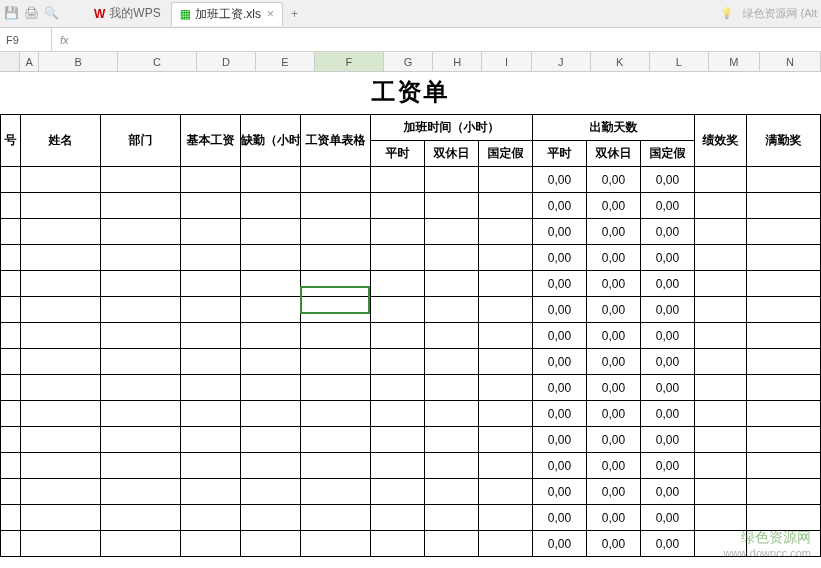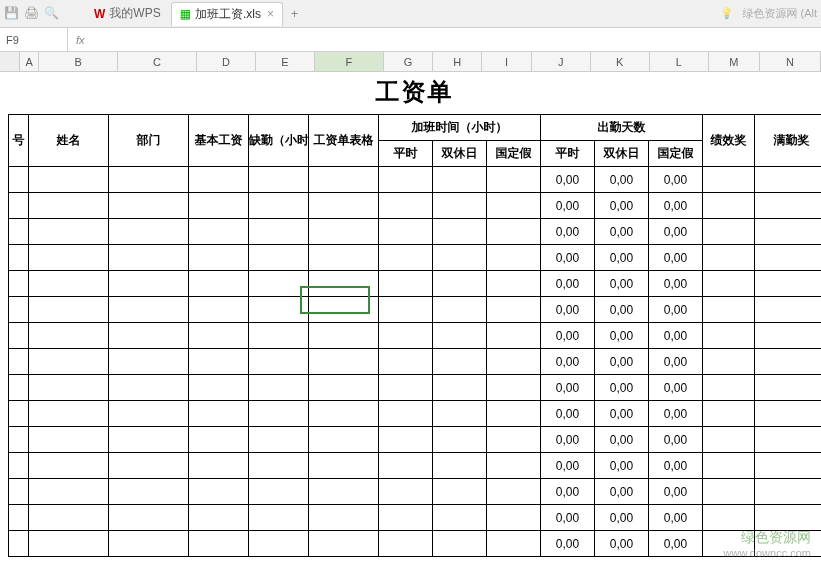--- a/index.html
+++ b/index.html
@@ -11,30 +11,30 @@
     .tab-area { display: flex; align-items: center; gap: 2px; margin-left: 20px; }
     .doc-tab { display: flex; align-items: center; padding: 3px 8px; font-size: 12px; color: #666; border-radius: 3px 3px 0 0; }
     .doc-tab.active { background: #fff; border: 1px solid #ccc; border-bottom: none; color: #333; }
     .doc-tab .w-icon { color: #c00; font-weight: bold; margin-right: 4px; }
     .doc-tab .xls-icon { color: #0a0; margin-right: 4px; }
     .tab-close { margin-left: 6px; color: #999; cursor: pointer; }
     .tab-plus { padding: 2px 6px; color: #888; cursor: pointer; }
     .toolbar-right { margin-left: auto; display: flex; gap: 8px; opacity: 0.5; font-size: 11px; color: #666; align-items: center; }
     
     .formula-bar { height: 24px; border-bottom: 1px solid #d0d0d0; display: flex; align-items: center; }
-    .cell-ref { width: 68px; padding: 8px 6px; font-size: 11px; color: #555; border-right: 1px solid #d0d0d0; height: 100%; display: flex; align-items: center; }
+    .cell-ref { width: 52px; padding: 8px 6px; font-size: 11px; color: #555; border-right: 1px solid #d0d0d0; height: 100%; display: flex; align-items: center; }
     .fx-label { padding: 0 8px; font-style: italic; color: #888; font-size: 11px; }
     .formula-input { flex: 1; border: none; outline: none; padding: 0 6px; font-size: 11px; height: 100%; }
     
     .col-headers { display: flex; height: 20px; background: #f5f5f5; border-bottom: 1px solid #ccc; }
     .corner { width: 20px; border-right: 1px solid #ccc; background: #eee; }
     .col-h { border-right: 1px solid #ccc; text-align: center; font-size: 11px; color: #555; line-height: 20px; user-select: none; }
     .col-h.active { background: #d8e8d0; }
     
-    .sheet-area { position: relative; padding-left: 8px; }
+    .sheet-area { position: relative; }
     .title-row { text-align: center; font-size: 24px; font-weight: bold; padding: 4px 0 6px; letter-spacing: 2px; }
     
     table.payroll { border-collapse: collapse; width: 821px; table-layout: fixed; }
     table.payroll th, table.payroll td { border: 1px solid #000; font-size: 12px; text-align: center; vertical-align: middle; padding: 0; overflow: hidden; white-space: nowrap; }
     table.payroll th { font-weight: bold; height: 26px; }
     table.payroll td { height: 26px; }
     .th-tall { height: 52px; }
     
     .active-cell-outline { position: absolute; border: 2px solid #3a8c3a; pointer-events: none; }
     

